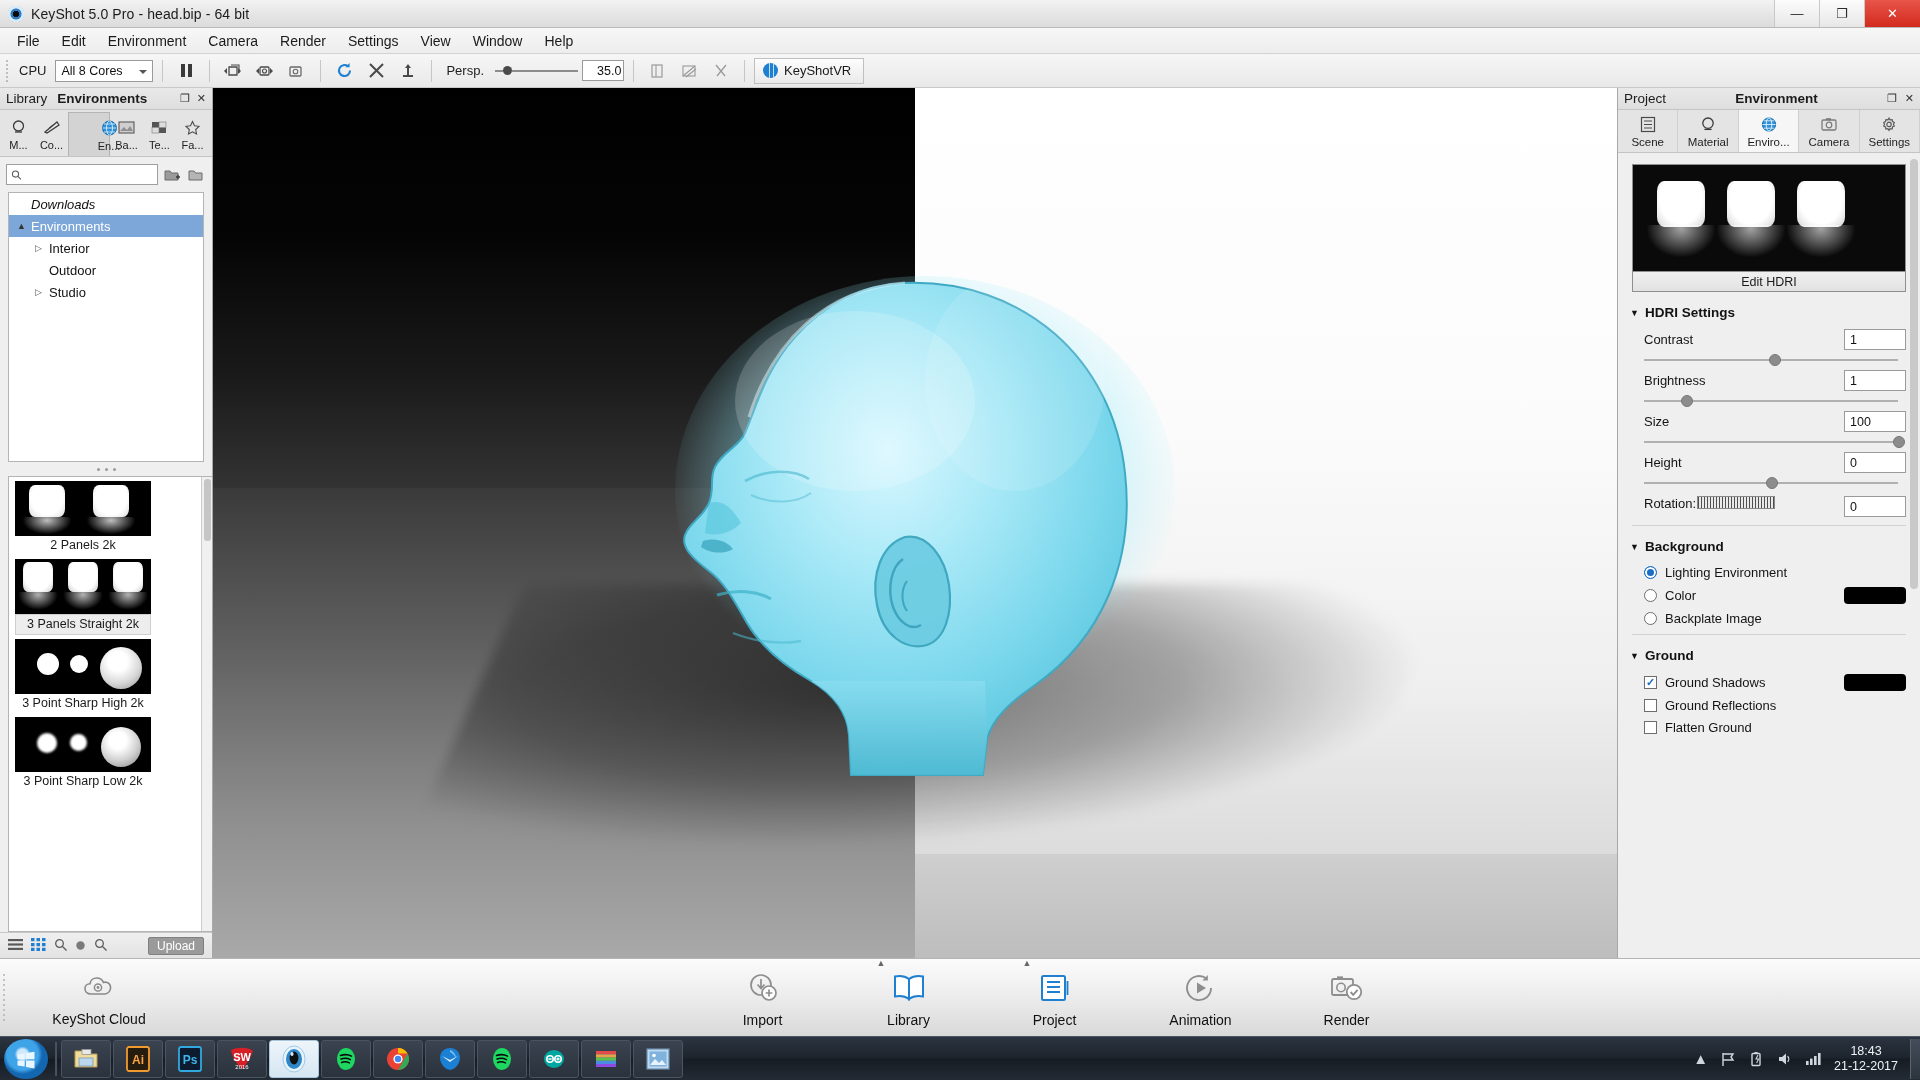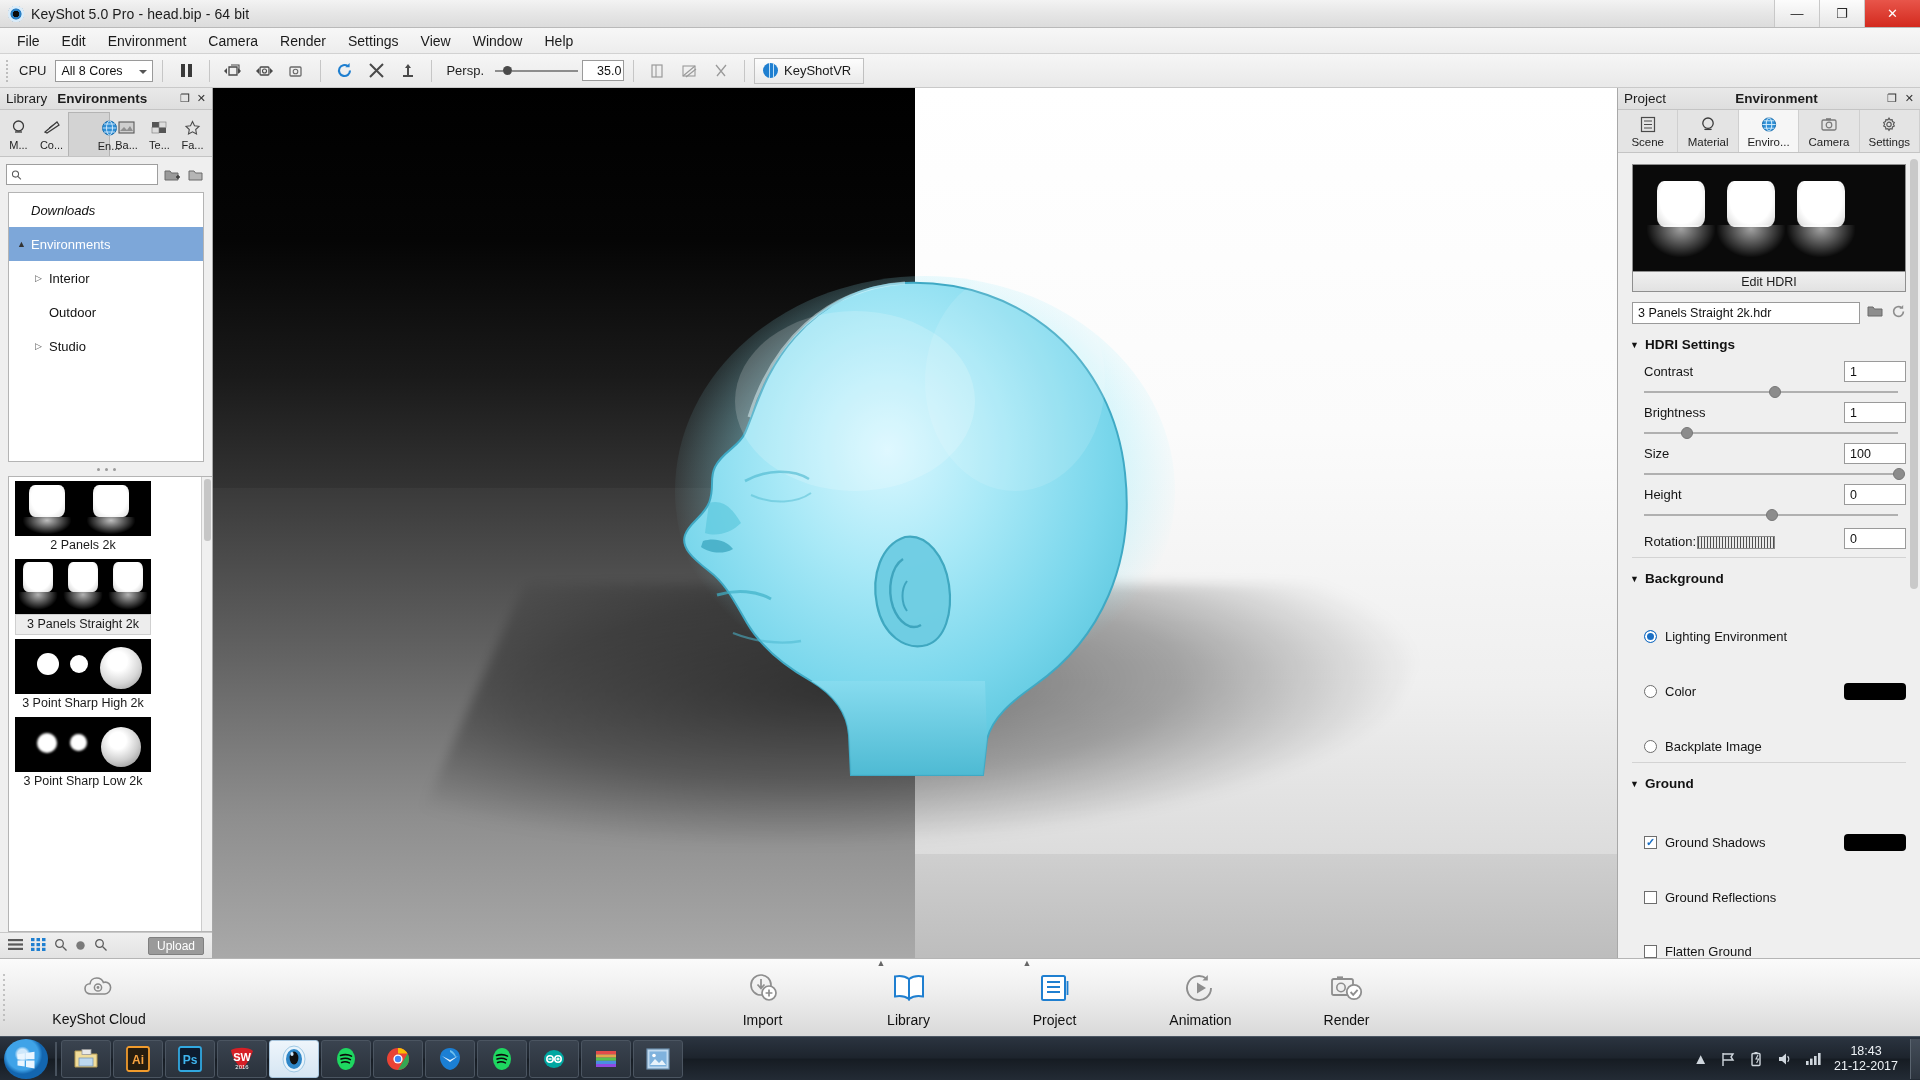--- a/index.html
+++ b/index.html
@@ -98,21 +98,21 @@
   .searchrow { display: flex; align-items: center; gap: 5px; padding: 7px 6px; }
   .searchbox {
     flex: 1; height: 21px; background: #fff; border: 1px solid #9e9e9e;
     display: flex; align-items: center; padding-left: 4px; gap: 4px;
   }
   .searchbox input { border: none; outline: none; font-size: 12px; width: 100%; font-family: inherit; background: transparent; }
   .folder-btn { width: 19px; height: 18px; display: flex; align-items: center; justify-content: center; }
   .tree {
     margin: 0 8px; background: #fff; border: 1px solid #b4b4b4; height: 270px; overflow: hidden; font-size: 13px;
   }
-  .tnode { display: flex; align-items: center; height: 34px; padding-left: 8px; color: #111; }
+  .tnode { display: flex; align-items: center; height: 22px; padding-left: 8px; color: #111; }
   .tnode.downloads { font-style: italic; padding-left: 22px; }
   .tnode.sel { background: #7da7d9; color: #fff; }
   .tri { width: 14px; display: inline-block; font-size: 9px; color: #555; }
   .tri.open { color: #333; }
   .dots { display: flex; justify-content: center; align-items: center; gap: 5px; height: 14px; }
   .dots i { width: 3px; height: 3px; background: #9a9a9a; border-radius: 50%; }
   .thumbs {
     margin: 0 0 0 8px; flex: 1; background: #fff; border: 1px solid #b4b4b4; border-right: none;
     overflow: hidden; position: relative;
   }
@@ -185,26 +185,26 @@
   .hr { height: 1px; background: #d3d3d3; margin: 8px 14px 0 14px; }
   .ctrl-row { display: flex; align-items: center; padding: 5px 14px 0 26px; }
   .ctrl-label { font-size: 13px; color: #141414; flex: 1; }
   .ctrl-val {
     width: 62px; height: 21px; background: #fff; border: 1px solid #9a9a9a;
     font-size: 12.5px; color: #111; display: flex; align-items: center; padding-left: 5px;
   }
   .slider-row { padding: 5px 22px 0 26px; position: relative; height: 15px; }
   .sl-track { position: absolute; left: 26px; right: 22px; top: 9px; height: 2px; background: #b0b0b0; }
   .sl-knob { position: absolute; top: 4px; width: 12px; height: 12px; border-radius: 50%; background: #8c8c8c; border: 1px solid #777; }
-  .rot-row { display: flex; align-items: flex-end; padding: 8px 14px 0 26px; gap: 1px; }
+  .rot-row { display: flex; align-items: flex-start; padding: 8px 14px 0 26px; gap: 1px; }
   .rot-dial {
     width: 78px; height: 13px; border: 1px solid #888;
     background: repeating-linear-gradient(to right, #4f4f4f 0 1px, #eaeaea 1px 3px);
   }
-  .radio-row, .check-row { display: flex; align-items: center; padding: 7px 14px 0 26px; gap: 8px; margin-top: 32px; }
+  .radio-row, .check-row { display: flex; align-items: center; padding: 7px 14px 0 26px; gap: 8px; }
   .radio {
     width: 13px; height: 13px; border-radius: 50%; border: 1.5px solid #6d6d6d; background: #fff;
     display: flex; align-items: center; justify-content: center;
   }
   .radio.on { border-color: #1a6fc4; background: #1a6fc4; box-shadow: inset 0 0 0 2px #fff; }
   .chk { width: 13px; height: 13px; border: 1.5px solid #6d6d6d; background: #fff; display:flex; align-items:center; justify-content:center; font-size:11px; color:#1a6fc4; font-weight: bold;}
   .rlabel { font-size: 13px; color: #141414; }
   .swatch { margin-left: auto; width: 62px; height: 17px; background: #000; border-radius: 4px; }
   .proj-scroll { position: absolute; right: 2px; top: 6px; width: 8px; height: 430px; background: #c9c9c9; border-radius: 4px; }
 
@@ -718,34 +718,20 @@
           <div style="position:absolute;left:24px;top:16px;width:48px;height:46px;background:radial-gradient(ellipse at 50% 38%,#fff 62%,#e4e4e4 86%,#9c9c9c 100%);border-radius:7px/10px;"></div>
           <div style="position:absolute;left:94px;top:16px;width:48px;height:46px;background:radial-gradient(ellipse at 50% 38%,#fff 62%,#e4e4e4 86%,#9c9c9c 100%);border-radius:7px/10px;"></div>
           <div style="position:absolute;left:164px;top:16px;width:48px;height:46px;background:radial-gradient(ellipse at 50% 38%,#fff 62%,#e4e4e4 86%,#9c9c9c 100%);border-radius:7px/10px;"></div>
           <div style="position:absolute;left:14px;top:60px;width:68px;height:32px;background:radial-gradient(ellipse at 50% 12%,rgba(255,255,255,.62),rgba(255,255,255,0) 72%);"></div>
           <div style="position:absolute;left:84px;top:60px;width:68px;height:32px;background:radial-gradient(ellipse at 50% 12%,rgba(255,255,255,.62),rgba(255,255,255,0) 72%);"></div>
           <div style="position:absolute;left:154px;top:60px;width:68px;height:32px;background:radial-gradient(ellipse at 50% 12%,rgba(255,255,255,.62),rgba(255,255,255,0) 72%);"></div>
         </div>
         <div class="edit-hdri">Edit HDRI</div>
       </div>
 
-      <div class="hdri-file-row">
-        <div class="hdri-file">3 Panels Straight 2k.hdr</div>
-        <span>
-          <svg width="17" height="14" viewBox="0 0 17 14">
-              <path d="M1 3h5l1.5 2H15v7H1z" fill="#8e8e8e" stroke="#6a6a6a" stroke-width="1"></path>
-            </svg>
-        </span>
-        <span>
-          <svg width="15" height="15" viewBox="0 0 15 15">
-              <path d="M12.4 7.5a4.9 4.9 0 1 1-1.9-3.9" fill="none" stroke="#8e8e8e" stroke-width="1.7"></path>
-              <path d="M12.2 1v3.8H8.4z" fill="#8e8e8e"></path>
-            </svg>
-        </span>
-      </div>
 
       <div class="sect-title">
         <span class="caret">▼</span>
         <span>HDRI Settings</span>
       </div>
 
       <div class="ctrl-row">
         <span class="ctrl-label">Contrast</span>
         <span class="ctrl-val">1</span>
       </div>

